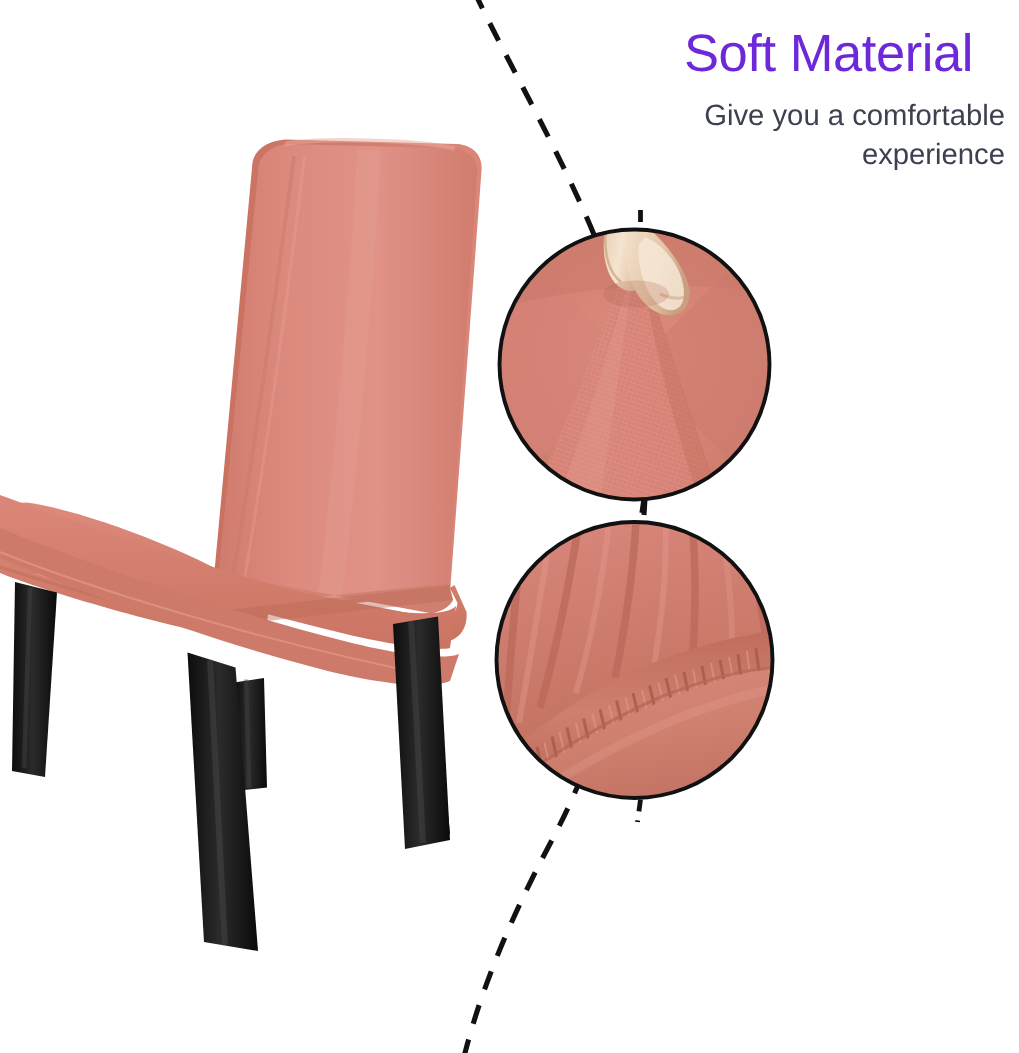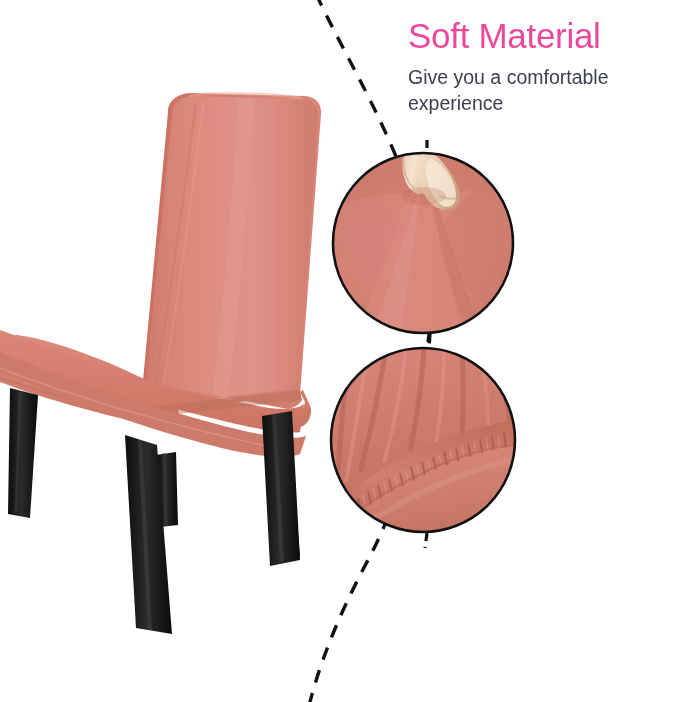--- a/index.html
+++ b/index.html
@@ -22,29 +22,31 @@
   
   .txt-block{ position:absolute; }
   #soft-block{ left:408px; top:16px; width:262px; }
   #elastic-block{ left:408px; top:545px; width:268px; }
 
   .heading{
     font-size:35px;
     font-weight:400;
     line-height:1.12;
     letter-spacing:-0.3px;
-    color:#ec4899;
+    color:#6d28d9;
     white-space:nowrap;
+    margin-left:48px;
   }
   .subtext{
     font-size:19.5px;
     font-weight:400;
     line-height:1.34;
     color:#3c4150;
     margin-top:9px;
+    text-align:right;
   }
   #elastic-block .subtext{ margin-top:12px; font-size:19px; line-height:1.38; }
 </style>
 </head>
 <body>
 
 <div id="infographic">
 
   <svg id="stage" viewBox="0 0 679 702">
     <defs>

